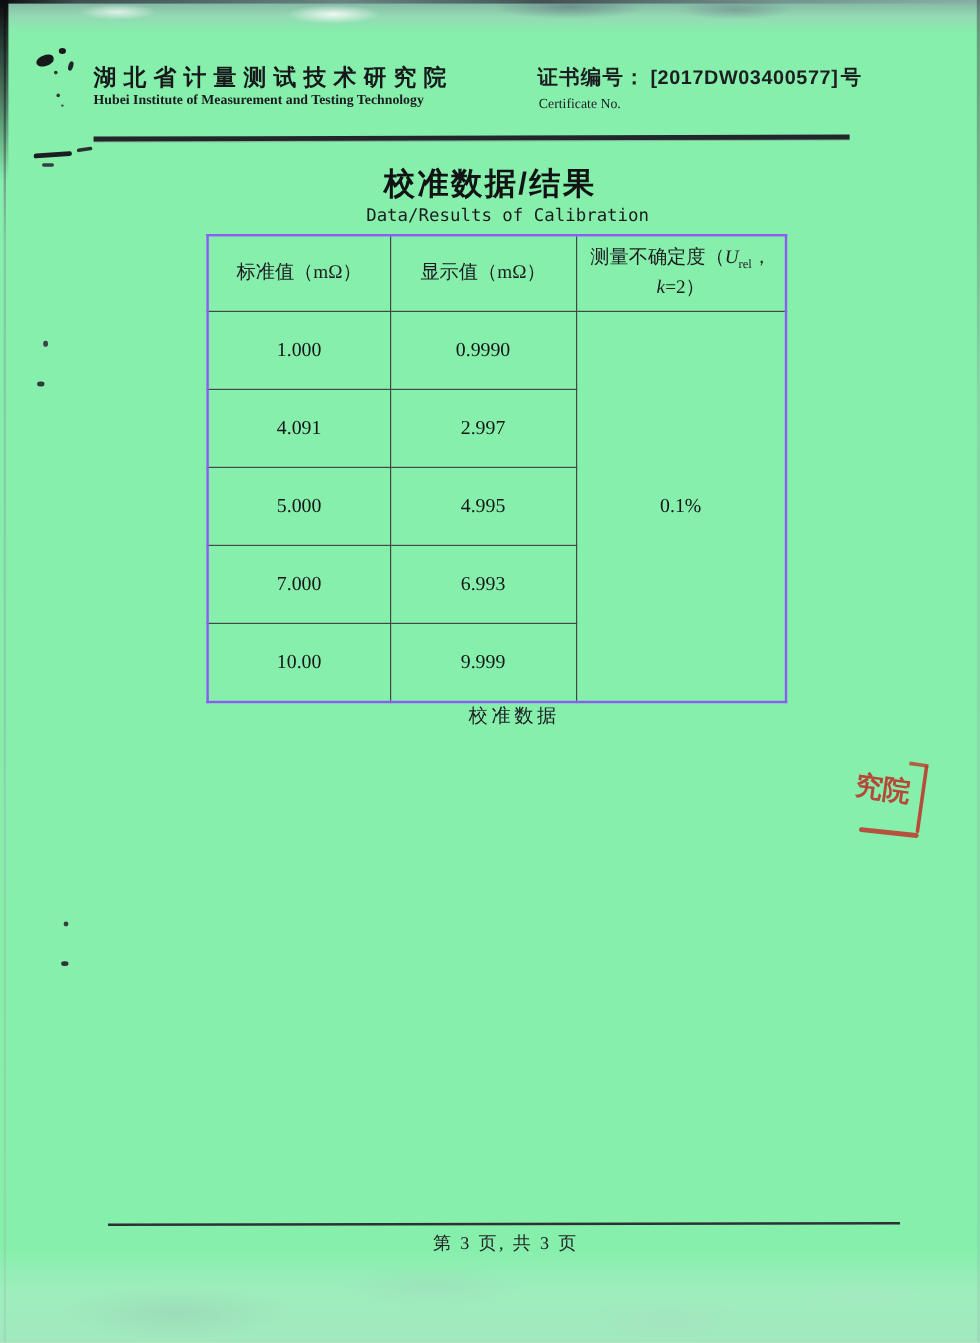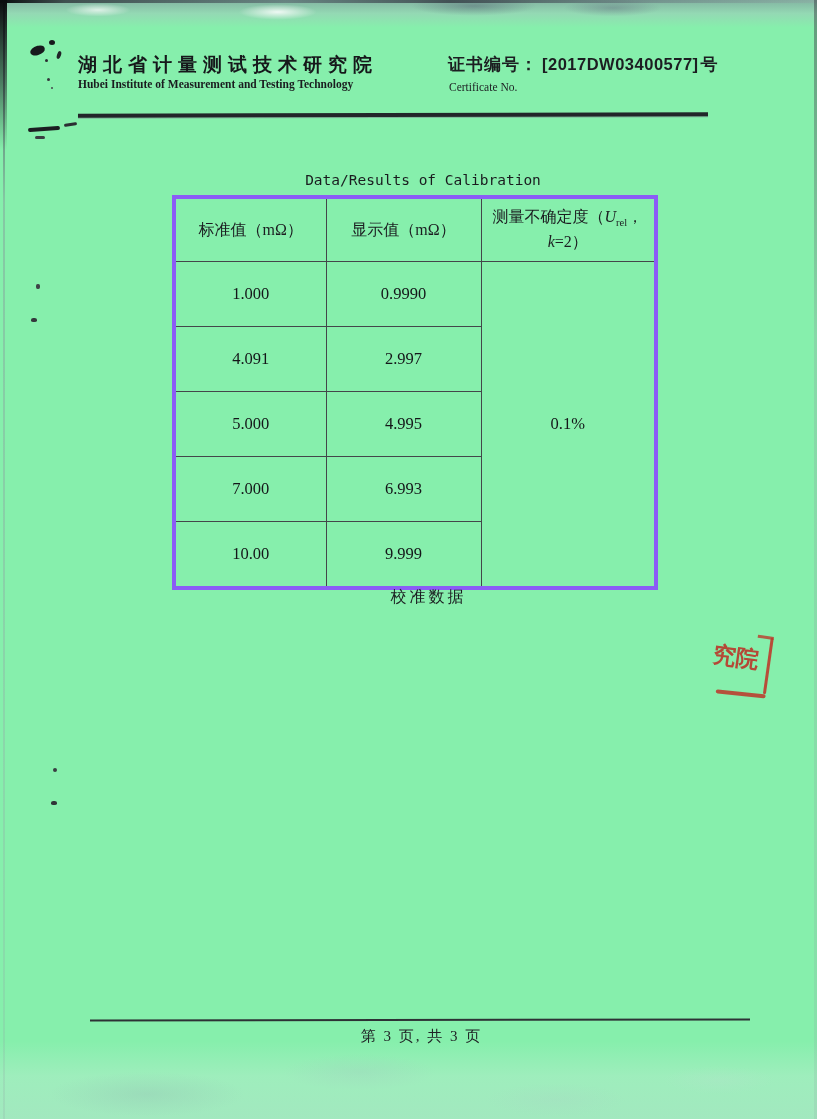--- a/index.html
+++ b/index.html
@@ -68,21 +68,21 @@
   .doc-title{position:absolute;left:0;right:0;top:136px;text-align:center;
     font-family:"Liberation Sans","DejaVu Sans",sans-serif;font-weight:bold;
     font-size:26px;letter-spacing:2px;color:#111315;}
   .doc-subtitle{position:absolute;left:0;right:0;top:172px;text-align:center;
     font-family:"DejaVu Sans Mono","Liberation Mono",monospace;
     font-size:14.5px;color:#1a1c1f;padding-left:29px;}
   
   .cal-table{position:absolute;left:172px;top:195px;width:482px;
     border-collapse:collapse;table-layout:fixed;}
   .cal-table th,.cal-table td{border:1.5px solid #43464a;text-align:center;vertical-align:middle;padding:0;}
-  .cal-table{border:4px solid #8b5cf6;}
+  .cal-table{border:2px solid #8b5cf6;}
   .cal-table th{height:62px;font-weight:normal;font-size:16px;line-height:1.4;color:#1b1d20;}
   .cal-table td{height:64px;font-size:16.5px;color:#141619;}
   .cal-table .u-sym{font-style:italic;font-size:16px;}
   .cal-table sub{font-size:10.5px;}
   .k-sym{font-style:italic;}
   
   .blank-note{position:absolute;left:0;right:0;top:587px;text-align:center;text-indent:40px;
     font-size:16px;letter-spacing:3px;color:#1b1d20;}
   .footer-line{position:absolute;left:90px;top:1019px;width:660px;height:2px;background:#2d3135;transform:rotate(-.1deg);}
   .footer-text{position:absolute;left:0;right:0;top:1027px;text-align:center;text-indent:26px;
@@ -125,20 +125,21 @@
 
   <div class="cert-group">
     <span class="cert-label">证书编号：</span>
     <span class="cert-no"><span>[</span><span class="cert-num">2017DW03400577</span><span>]</span></span>
     <span class="cert-unit">号</span>
   </div>
   <div class="cert-en">Certificate No.</div>
 
   <div class="header-rule"></div>
 
+  <div class="doc-title">校准数据/结果</div>
   <div class="doc-subtitle">Data/Results of Calibration</div>
 
   <table class="cal-table">
     <colgroup>
         <col style="width:152px">
         <col style="width:155px">
         <col style="width:175px">
       </colgroup>
     <tbody>
       <tr>

